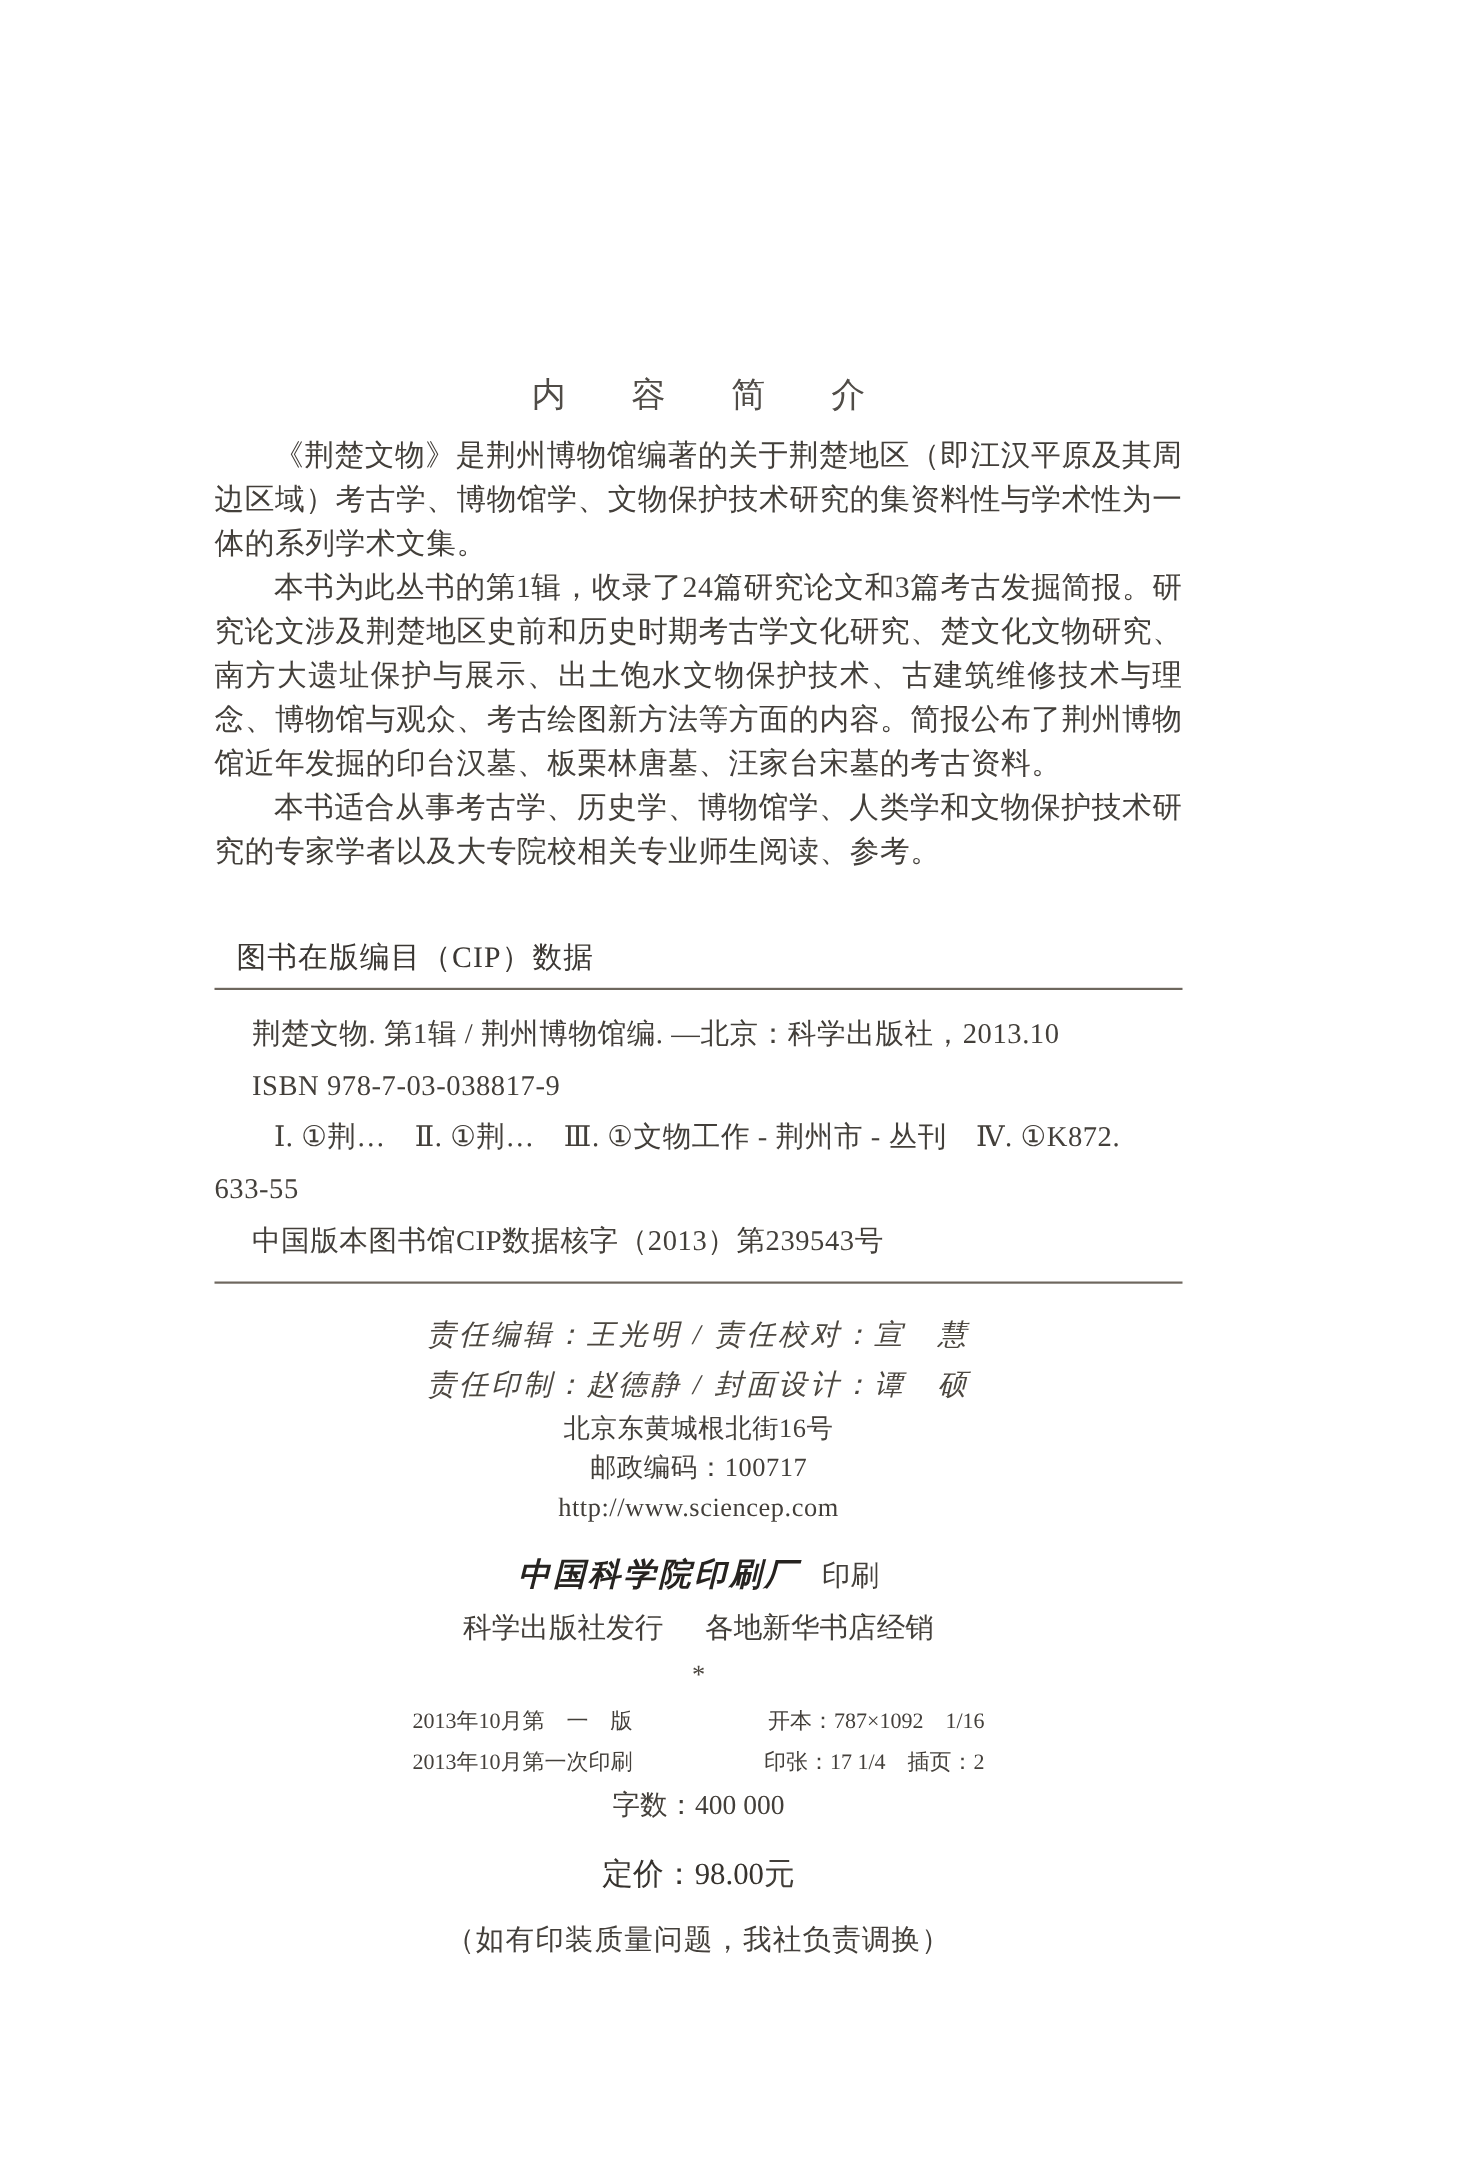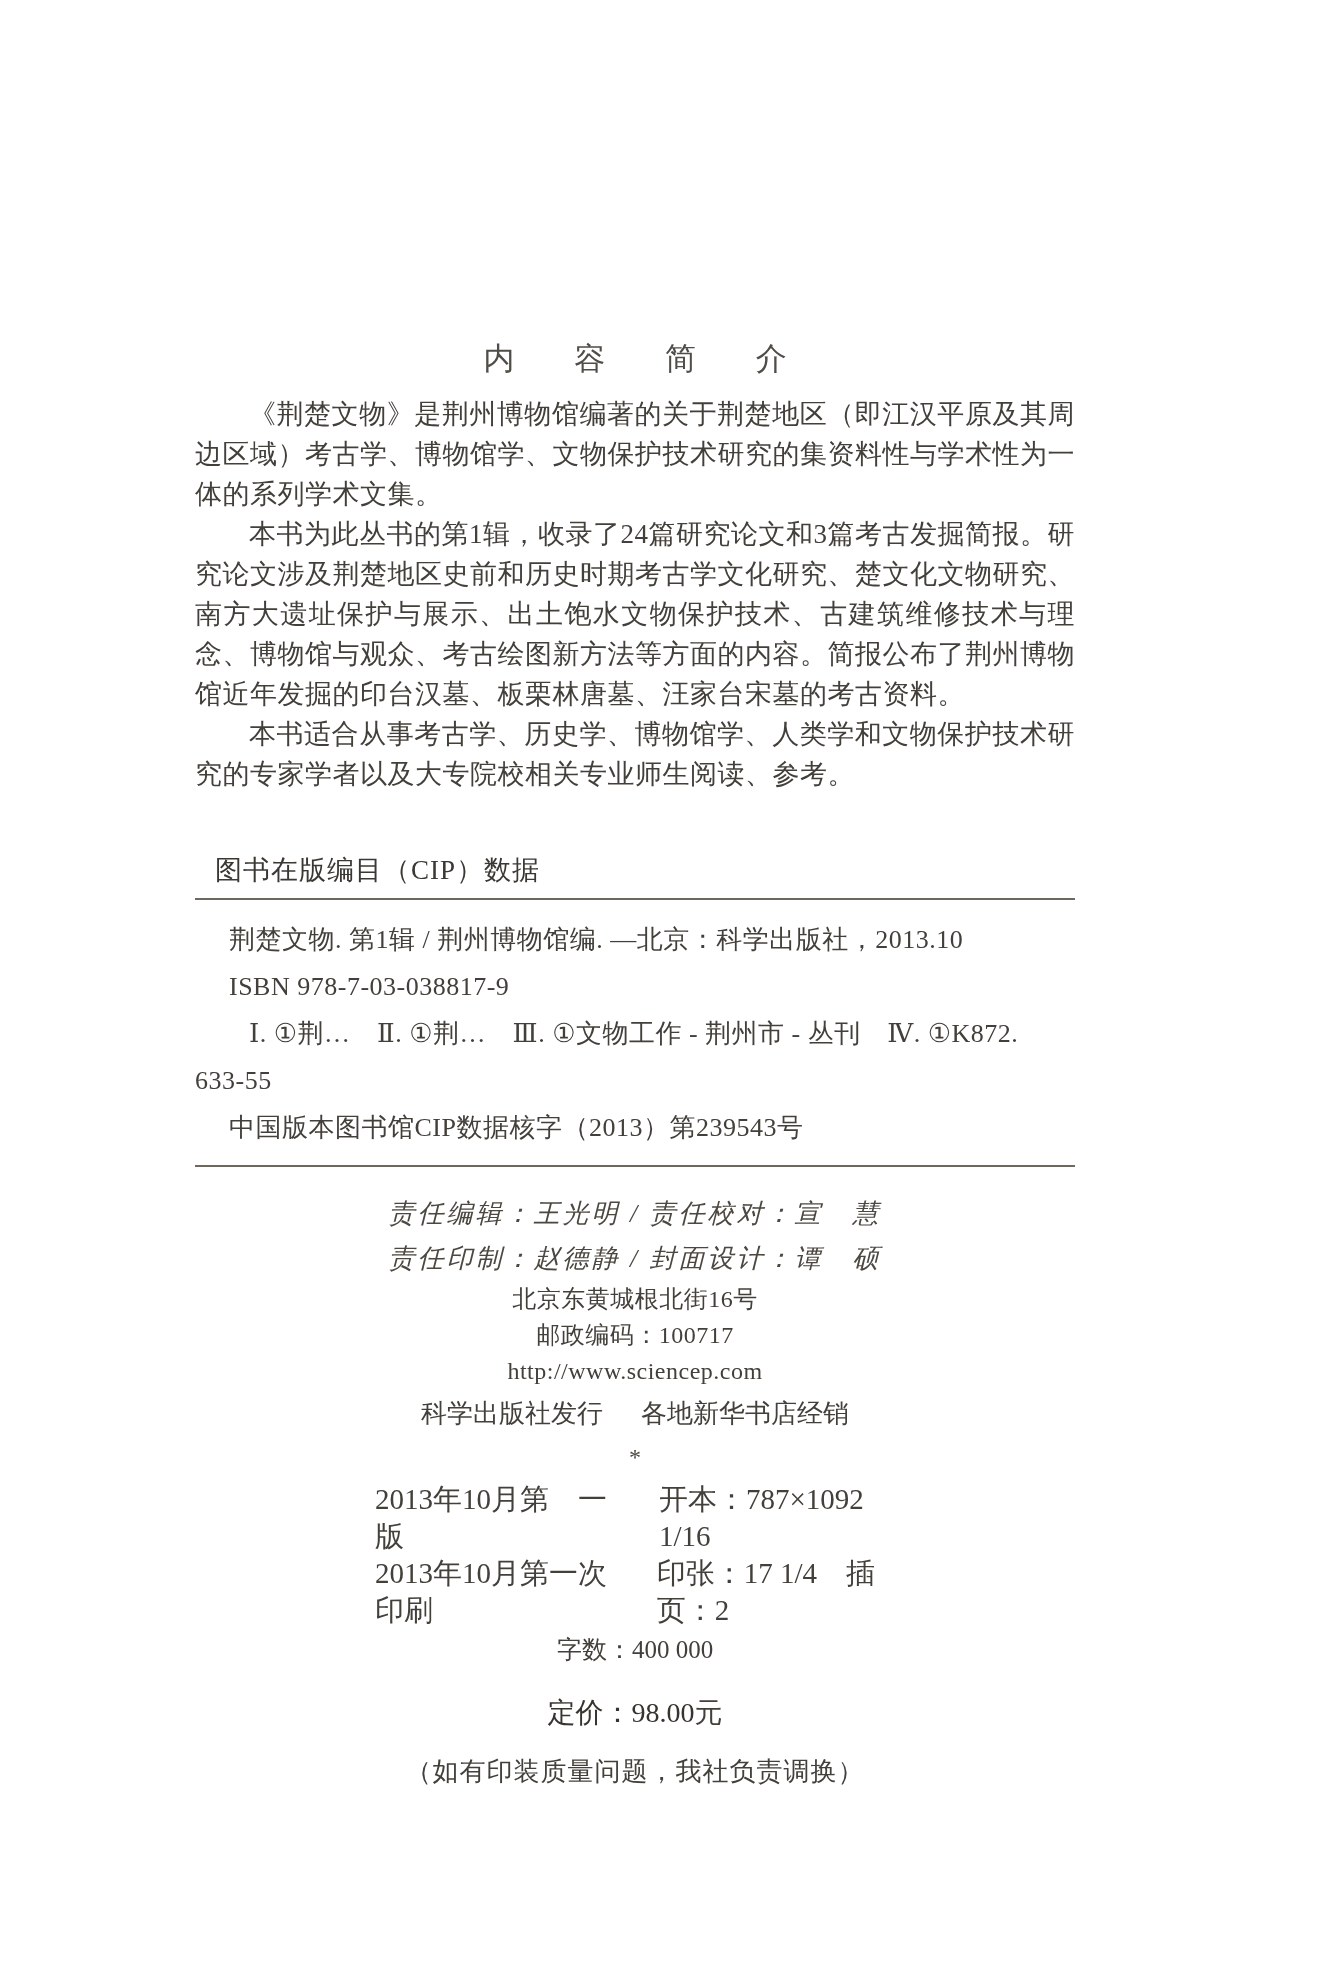--- a/index.html
+++ b/index.html
@@ -140,21 +140,21 @@
     color: #4c4740;
   }
 
   .edition-block {
     width: 520px;
     margin: 8px auto 0 auto;
   }
   .edition-row {
     display: flex;
     justify-content: space-between;
-    font-size: 29px;
+    font-size: 20px;
     line-height: 37px;
     text-align: left;
     gap: 44px;
   }
   .wordcount-line {
     margin-top: 2px;
     font-size: 25px;
     line-height: 37px;
   }
   .price-line {
@@ -198,20 +198,24 @@
       <p class="credit-line">责任编辑：王光明 / 责任校对：宣　慧</p>
       <p class="credit-line">责任印制：赵德静 / 封面设计：谭　硕</p>
     </div>
 
     <div class="colophon">
 
       <p class="col-line">北京东黄城根北街16号</p>
       <p class="col-line">邮政编码：100717</p>
       <p class="col-line url-line">http://www.sciencep.com</p>
 
+      <div class="printer-line">
+        <span class="printer-name">中国科学院印刷厂</span>
+        <span class="printer-role">印刷</span>
+      </div>
 
       <div class="dist-line">
         <span>科学出版社发行</span><span class="gap"></span><span>各地新华书店经销</span>
       </div>
 
       <div class="star">*</div>
 
       <div class="edition-block">
         <div class="edition-row">
           <span>2013年10月第　一　版</span>

